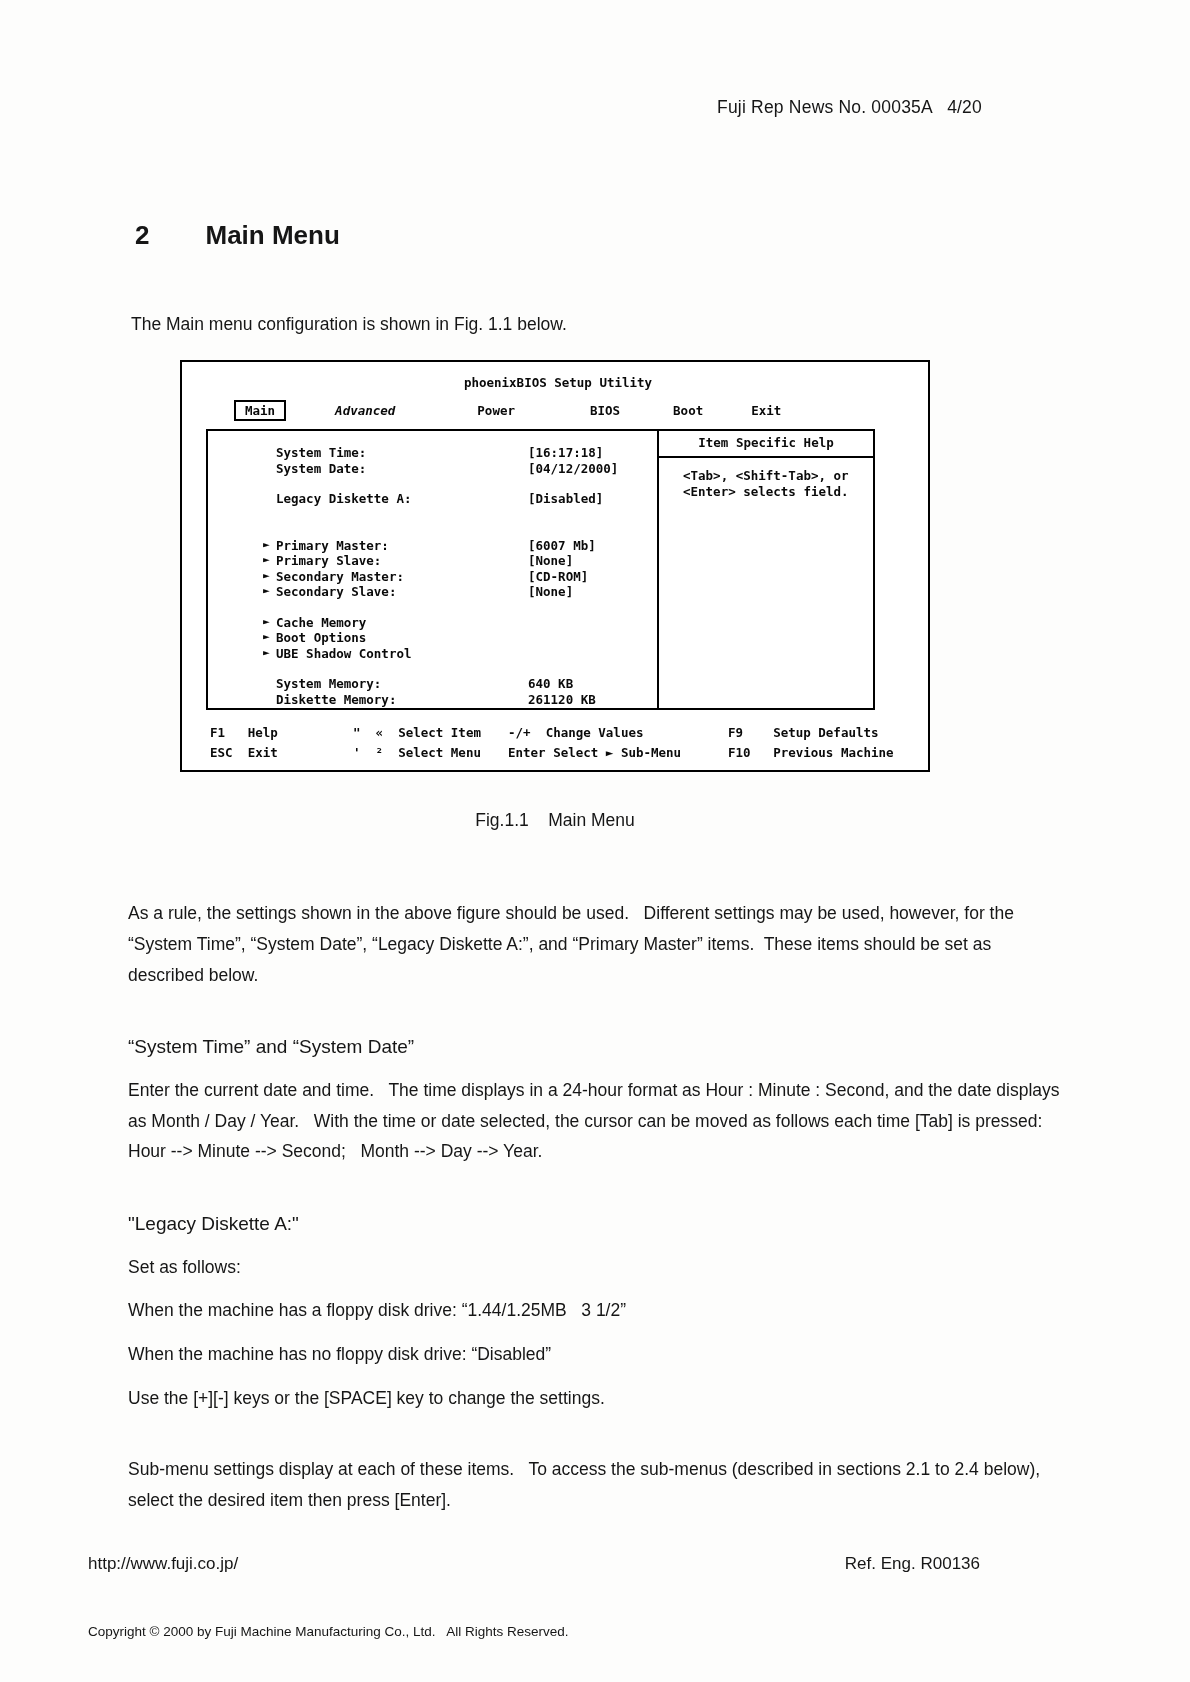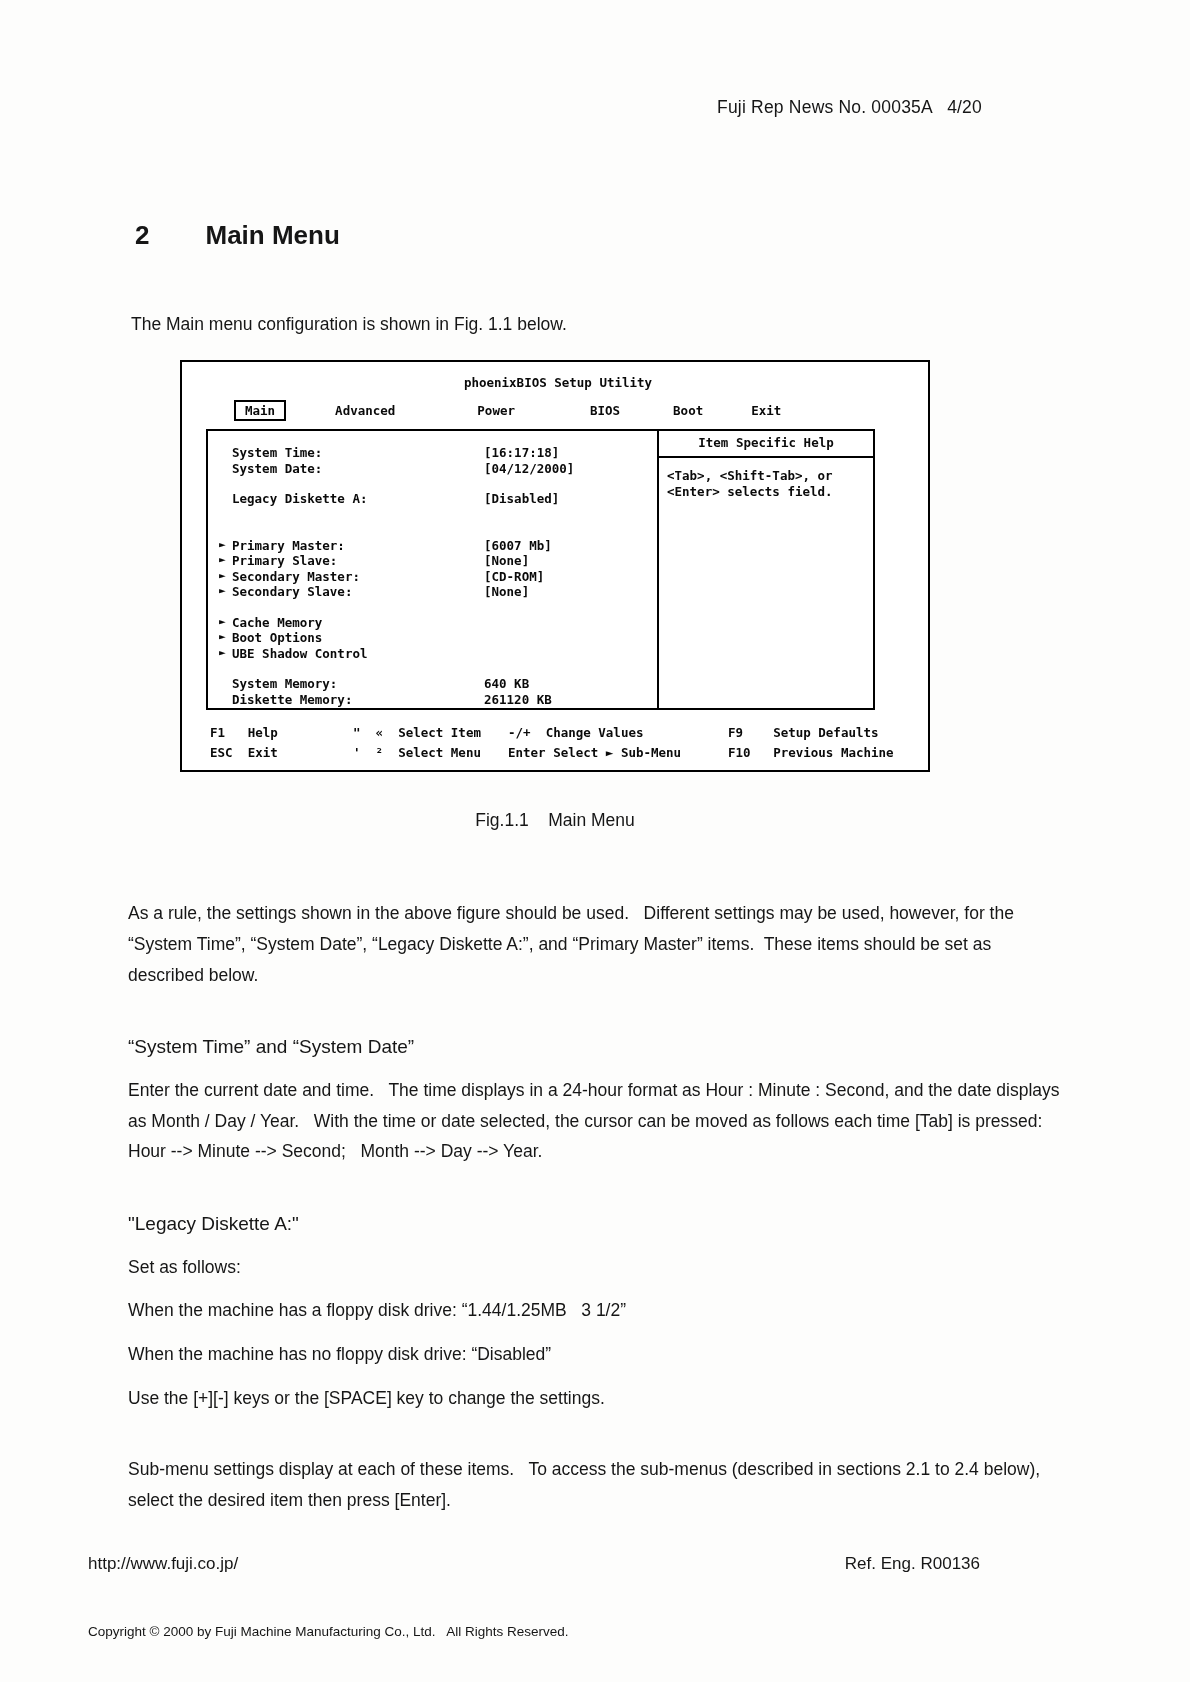--- a/index.html
+++ b/index.html
@@ -42,45 +42,45 @@
     font-size: 12.5px; font-weight: bold;
     color: #0a0a0a;
   }
   .bios-title { text-align: center; margin-top: 13px; padding-left: 6px; }
   .bios-tabs {
     display: flex; align-items: center;
     margin: 9px 0 8px 52px; height: 22px;
   }
   .tab { display: inline-block; }
   .tab-selected { border: 2px solid #000; padding: 1px 9px; }
-  .m-adv { margin-left: 49px; }
+  .m-adv { margin-left: 49px; font-style: italic; }
   .m-pow { margin-left: 82px; }
   .m-bio { margin-left: 75px; }
   .m-boo { margin-left: 53px; }
   .m-exi { margin-left: 48px; }
 
   .bios-content {
     display: flex;
     border: 2px solid #000;
     margin: 0 53px 0 24px;
     height: 281px;
   }
   .bios-settings { flex: 1; padding-top: 14px; }
-  .bios-row { position: relative; height: 15.5px; padding-left: 24px; display: flex; }
+  .bios-row { position: relative; height: 15.5px; padding-left: 24px; display: flex; margin-left: 44px; }
   .row-arrow { position: absolute; left: 11px; top: 0; font-size: 11px; }
   .row-label { width: 252px; flex: none; }
   .gap1 { margin-top: 15px; }
   .gap2 { margin-top: 31px; }
 
   .bios-help { width: 216px; flex: none; border-left: 2px solid #000; }
   .help-title {
     border-bottom: 2px solid #000;
     text-align: center; padding: 4px 0 6px;
   }
-  .help-body { padding: 10px 8px; line-height: 16px; }
+  .help-body { padding: 10px 24px; line-height: 16px; }
 
   .bios-keybar {
     margin: 15px 12px 0 28px;
     display: grid;
     grid-template-columns: 143px 155px 220px auto;
     row-gap: 5px;
     white-space: pre;
   }
 
   

